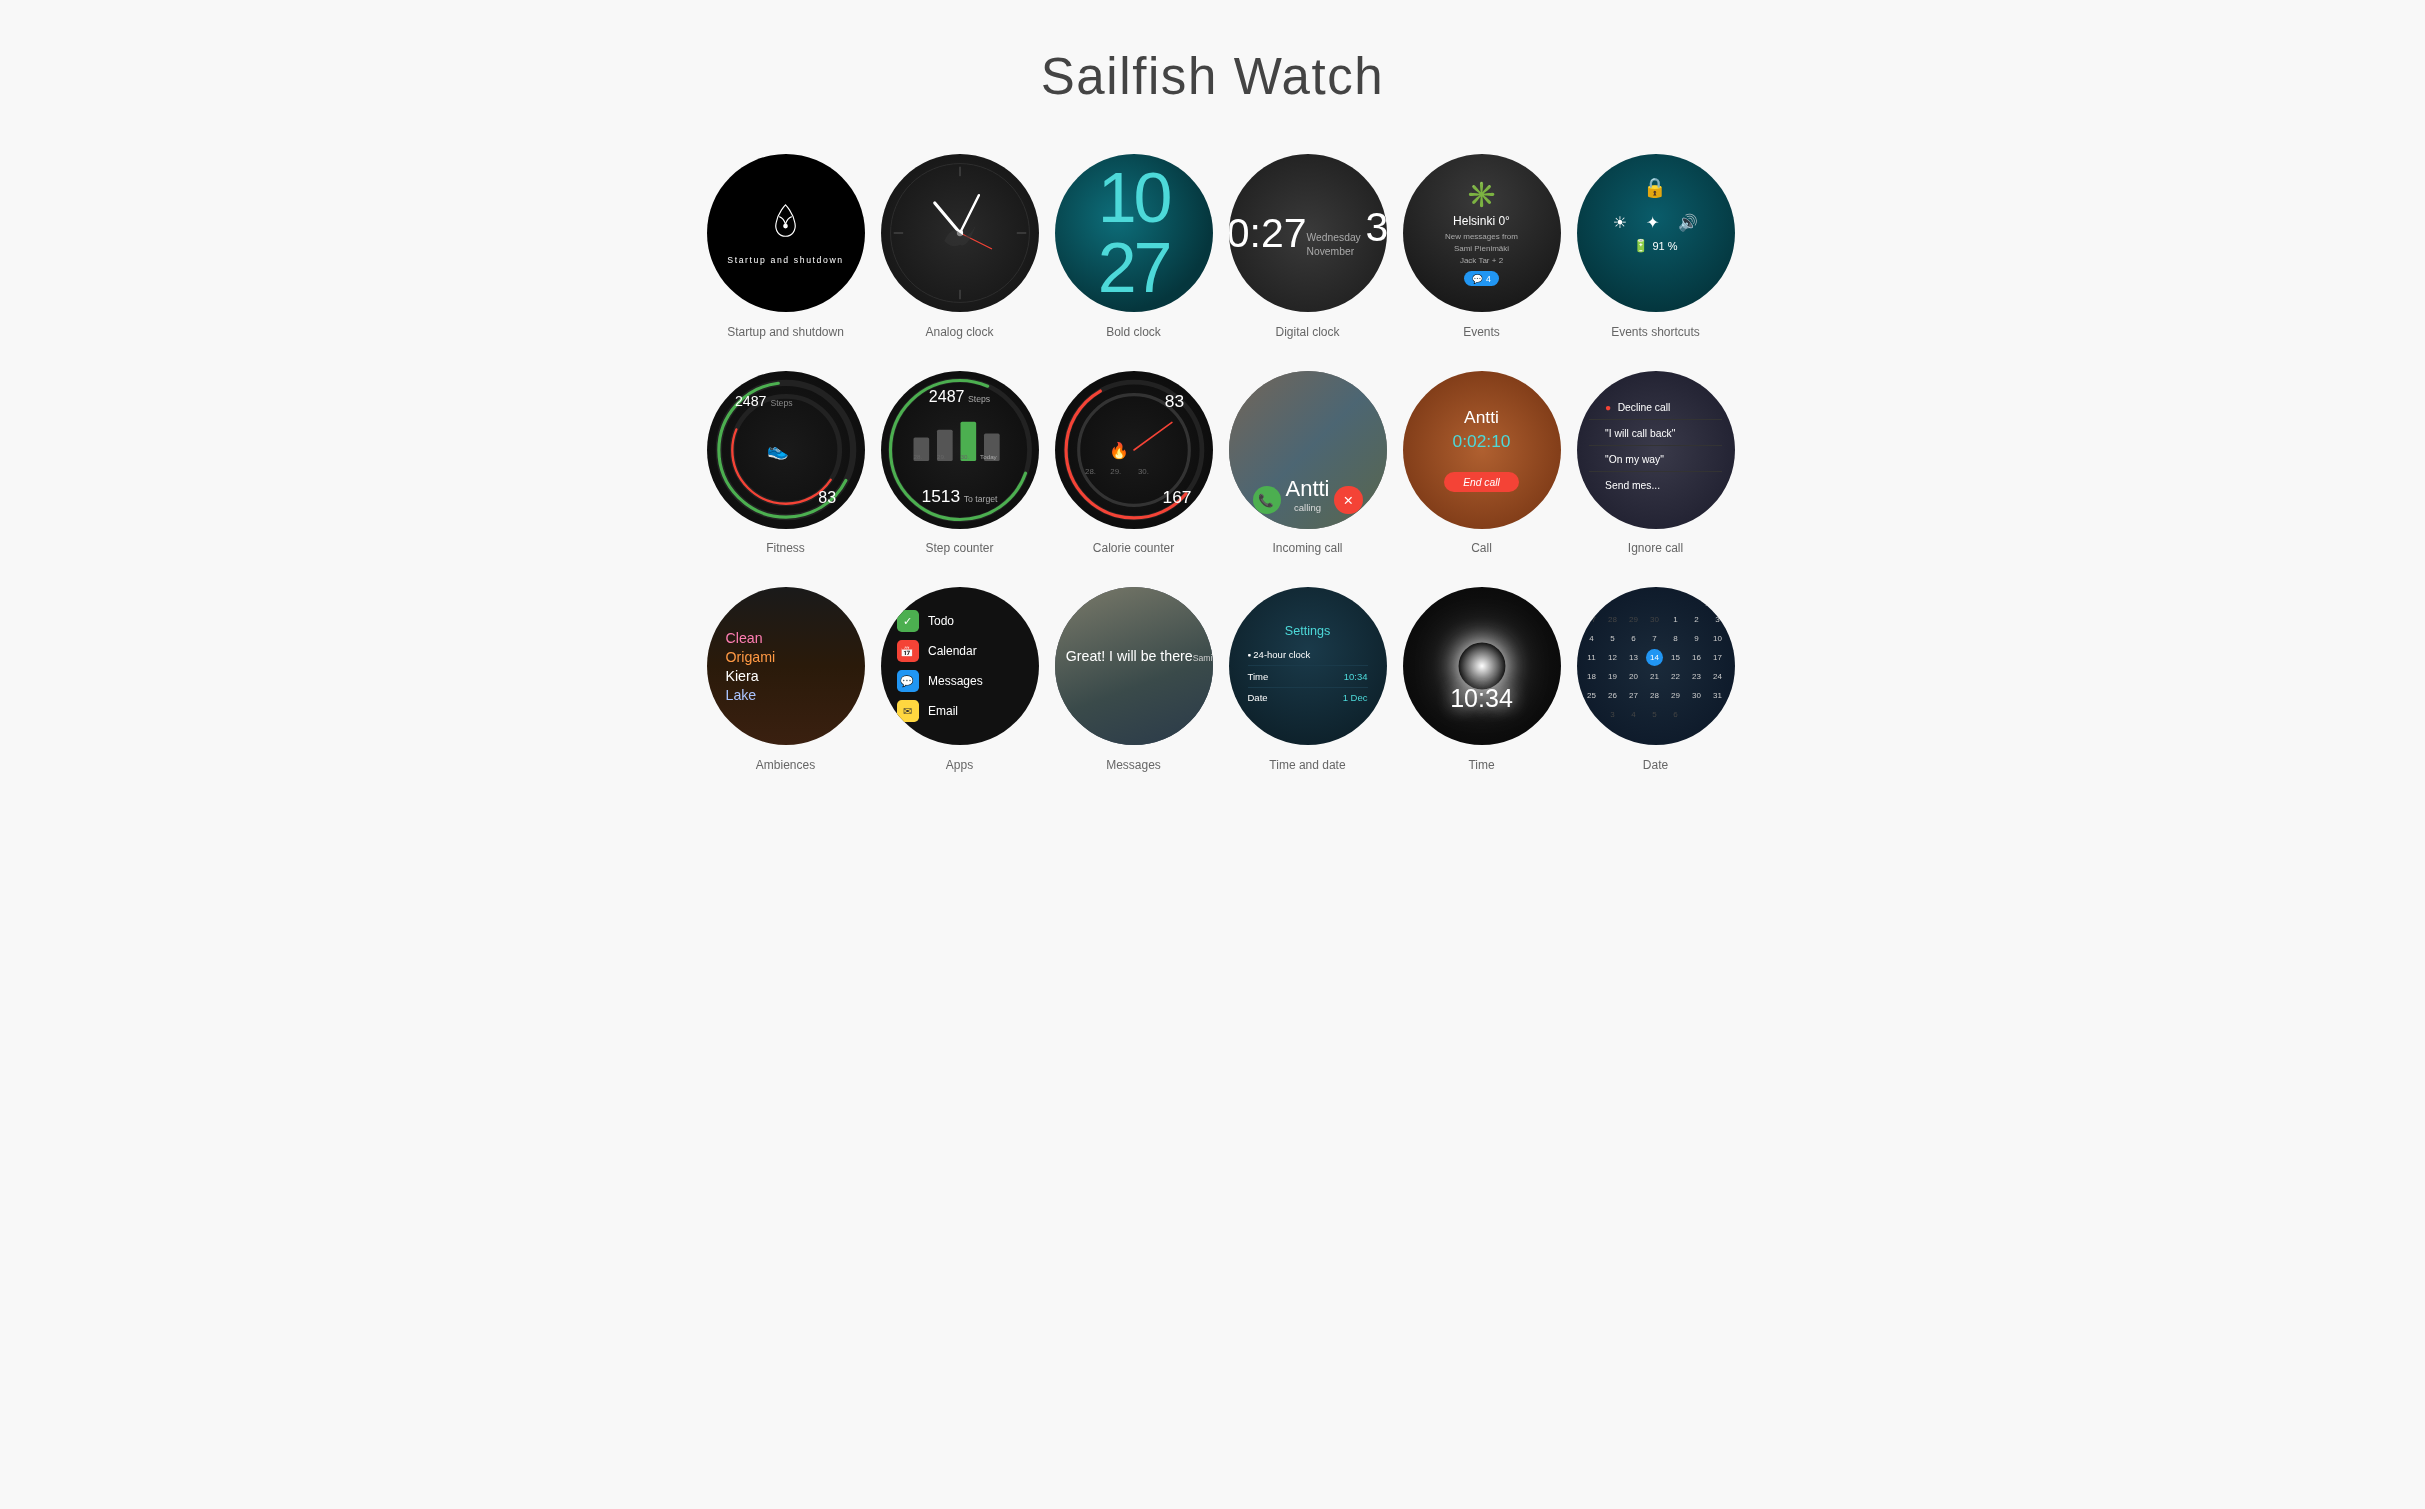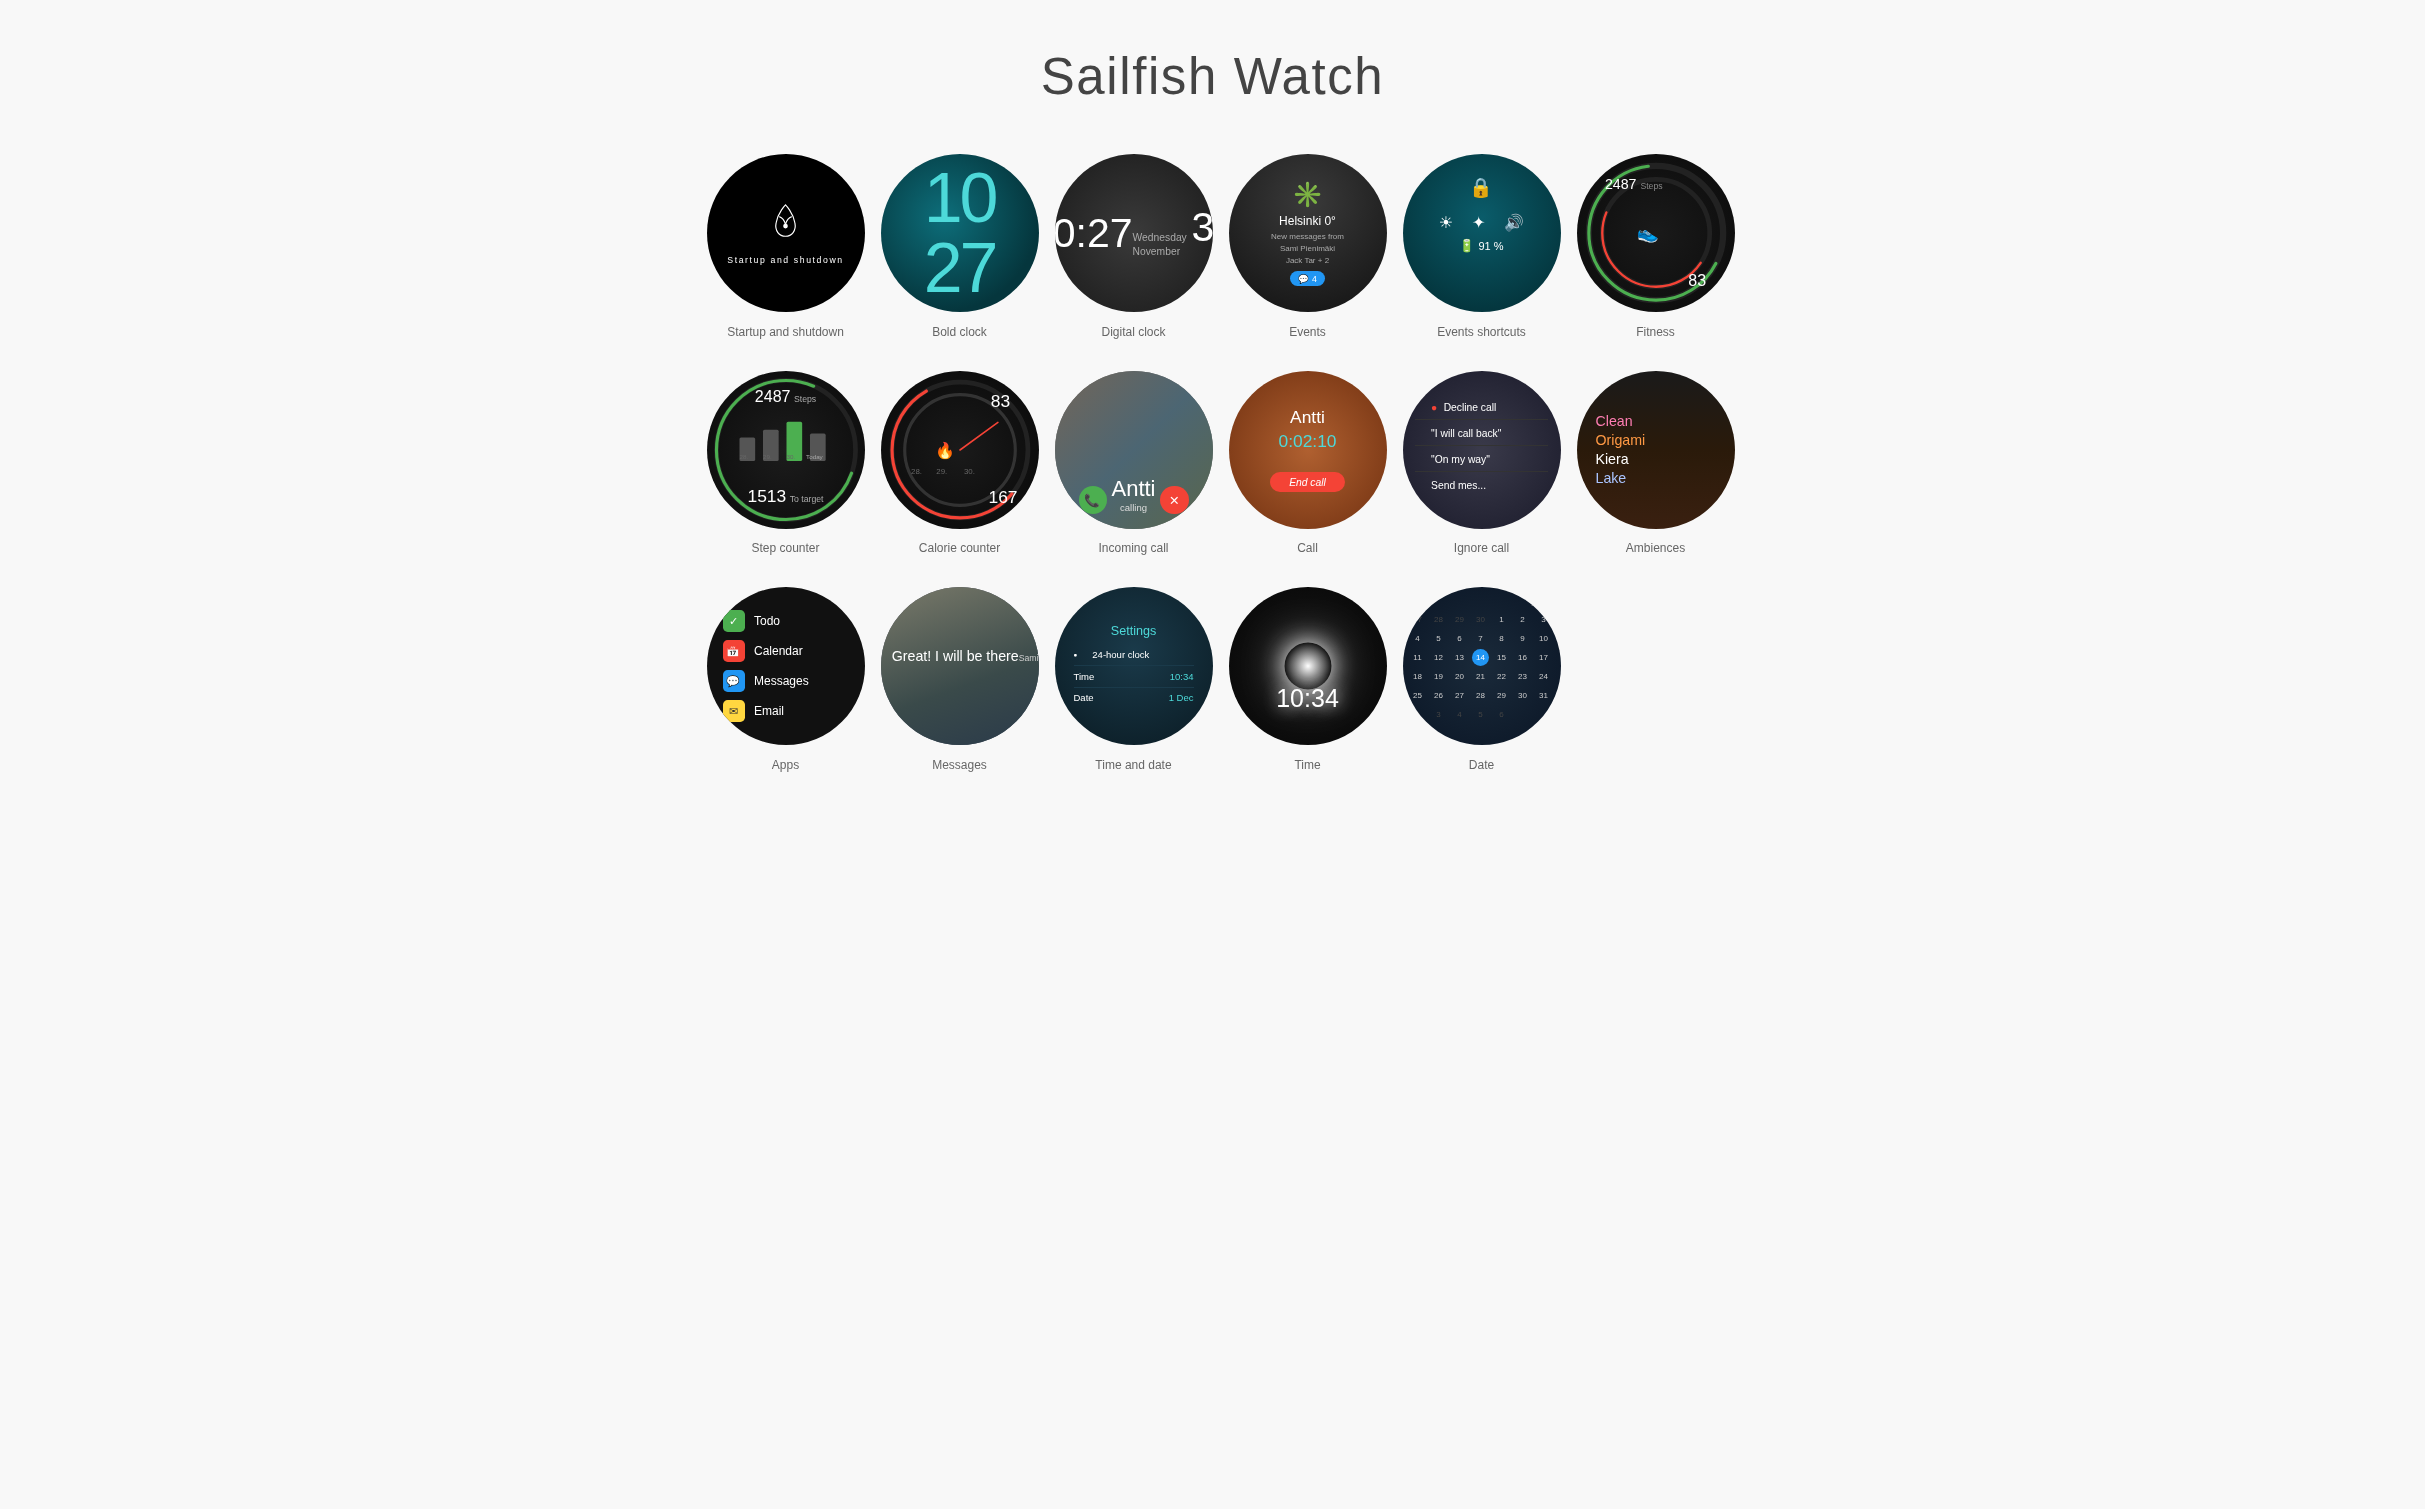--- a/index.html
+++ b/index.html
@@ -406,21 +406,21 @@
     }
     .td-settings { color: #4dd9d9; font-size: 12.6px; text-align: center; margin-bottom: 6.3px; }
     .td-row {
       display: flex;
       justify-content: space-between;
       align-items: center;
       border-bottom: 0.8px solid #1a3a4a;
       padding-bottom: 4.7px;
     }
     .td-row:last-child { border-bottom: none; }
-    .td-label { color: #fff; font-size: 9.5px; display: flex; align-items: center; gap: 15px; }
+    .td-label { color: #fff; font-size: 9.5px; display: flex; align-items: center; gap: 2px; }
     .td-value { color: #4dd9d9; font-size: 9.5px; }
     .td-dot { color: #fff; font-size: 6.3px; }
 
     
     .face-time {
       background: radial-gradient(circle at 50% 50%, #1a1a1a, #050505);
       display: flex;
       align-items: center;
       justify-content: center;
     }
@@ -478,20 +478,42 @@
       <svg width="47" height="47" viewBox="0 0 60 60" fill="none">
         <path d="M30 5 C30 5 20 15 18 28 C16 38 22 45 30 45 C38 45 44 38 42 28 C40 15 30 5 30 5Z" fill="none" stroke="white" stroke-width="1.5"></path>
         <path d="M22 20 C22 20 28 22 30 30 C32 22 38 20 38 20" fill="none" stroke="white" stroke-width="1.5"></path>
         <circle cx="30" cy="32" r="3" fill="white"></circle>
       </svg>
       <span class="logo-text" style="font-size:8.7px;letter-spacing:1.6px;color:#fff;">Startup and shutdown</span>
     </div>
     <span class="watch-label">Startup and shutdown</span>
   </div>
 
+  <div class="watch-item">
+    <div class="watch-face face-analog">
+      <svg class="clock-svg" viewBox="0 0 180 180">
+        <circle cx="90" cy="90" r="88" fill="none" stroke="#333" stroke-width="1"></circle>
+
+        <line x1="90" y1="6" x2="90" y2="18" stroke="#666" stroke-width="1"></line>
+        <line x1="90" y1="162" x2="90" y2="174" stroke="#666" stroke-width="1"></line>
+        <line x1="6" y1="90" x2="18" y2="90" stroke="#666" stroke-width="1"></line>
+        <line x1="162" y1="90" x2="174" y2="90" stroke="#666" stroke-width="1"></line>
+
+        <line x1="90" y1="90" x2="58" y2="52" stroke="#fff" stroke-width="4" stroke-linecap="round"></line>
+
+        <line x1="90" y1="90" x2="114" y2="42" stroke="#fff" stroke-width="3" stroke-linecap="round"></line>
+
+        <line x1="90" y1="90" x2="130" y2="110" stroke="#f44336" stroke-width="1.5" stroke-linecap="round"></line>
+        <circle cx="90" cy="90" r="4" fill="#fff"></circle>
+
+        <path d="M70 100 Q80 80 90 90 Q100 100 110 80 Q100 110 90 105 Q80 110 70 100Z" fill="#333" opacity="0.6"></path>
+      </svg>
+    </div>
+    <span class="watch-label">Analog clock</span>
+  </div>
 
   <div class="watch-item">
     <div class="watch-face face-bold">
       <div class="bold-hour">10</div>
       <div class="bold-min">27</div>
     </div>
     <span class="watch-label">Bold clock</span>
   </div>
 
   <div class="watch-item">

